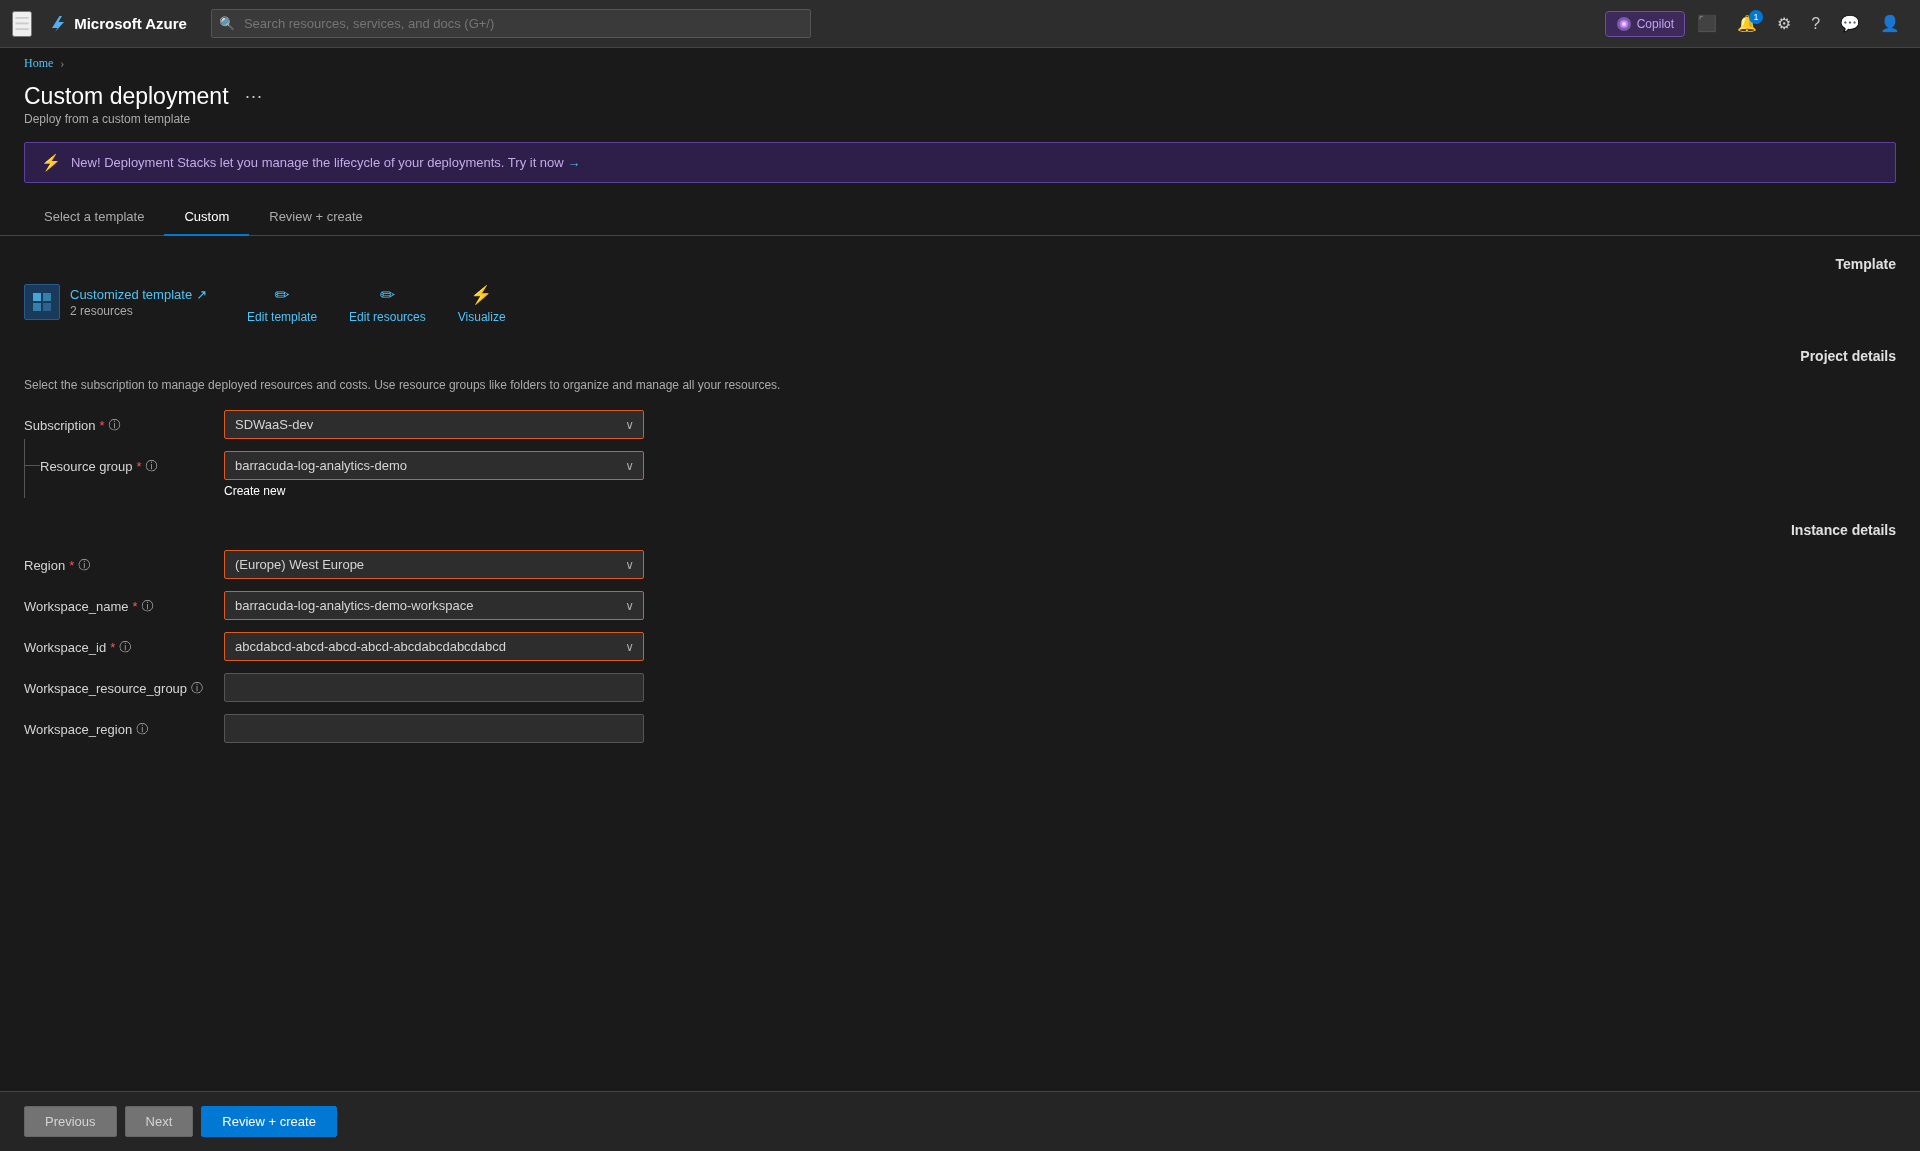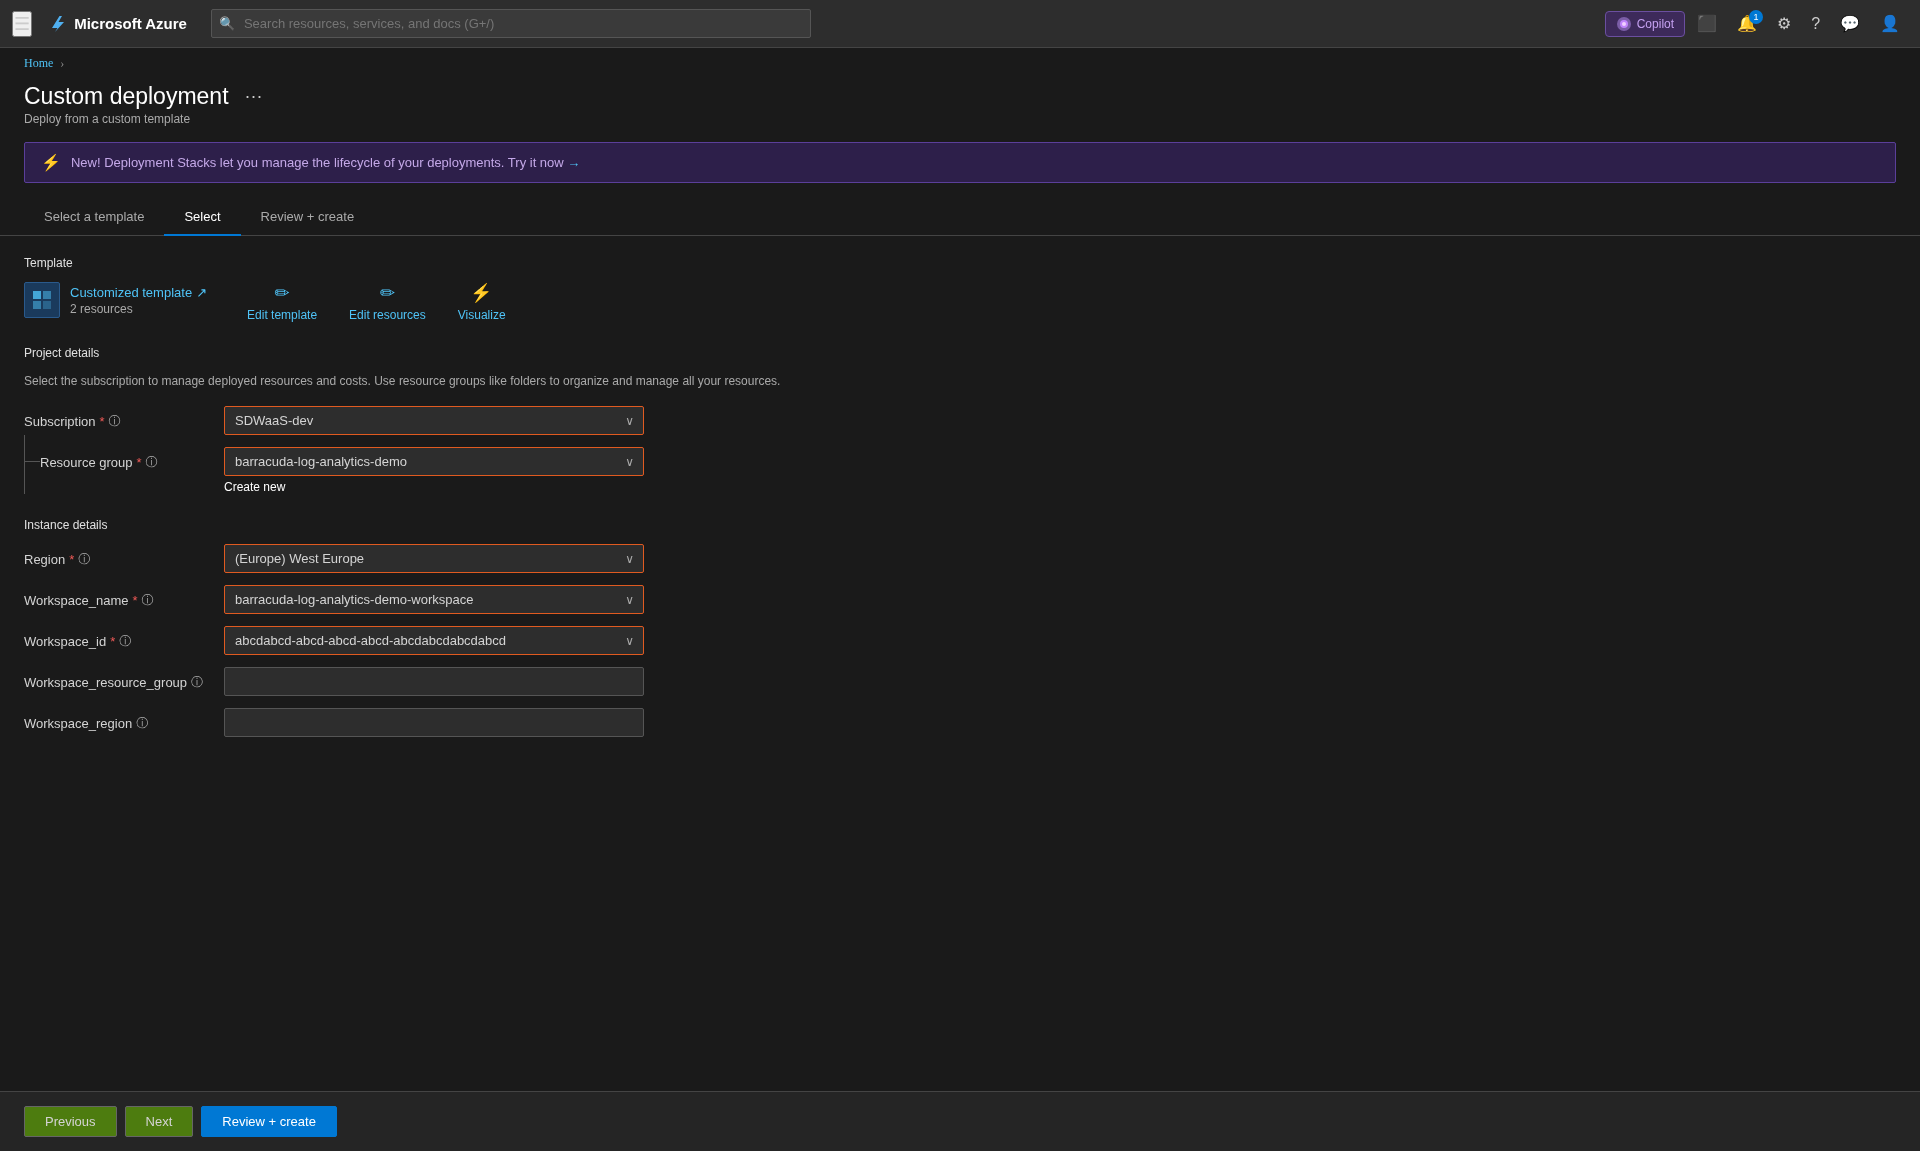--- a/index.html
+++ b/index.html
@@ -204,24 +204,25 @@
       font-weight: 500;
     }
 
     
     .main-content {
       padding: 0 24px;
     }
 
     
     .section-label {
-      font-size: 12px;
-      font-weight: 400;
+      font-size: 14px;
+      font-weight: 700;
       color: #e0e0e0;
       margin-bottom: 12px;
+      text-align: right;
     }
 
     .template-row {
       display: flex;
       align-items: flex-start;
       gap: 40px;
       margin-bottom: 24px;
     }
     .template-info {
       display: flex;
@@ -364,21 +365,21 @@
       right: 0;
       height: 60px;
       background: #252525;
       border-top: 1px solid #444;
       display: flex;
       align-items: center;
       padding: 0 24px;
       gap: 8px;
     }
     .btn-secondary {
-      background: #4d7c0f;
+      background: #737373;
       border: 1px solid #666;
       color: #d4d4d4;
       padding: 7px 20px;
       font-size: 13px;
       cursor: pointer;
       border-radius: 2px;
     }
     .btn-primary {
       background: #0078d4;
       border: 1px solid #0078d4;
@@ -468,21 +469,21 @@
 <div class="banner">
   <span class="banner-icon">⚡</span>
   <span class="banner-text">
     <span>New! Deployment Stacks let you manage the lifecycle of your deployments. Try it now</span>
     <a href="#" class="banner-link">→</a>
   </span>
 </div>
 
 <div class="tabs-row">
   <div class="tab-item">Select a template</div>
-  <div class="tab-item active">Select</div>
+  <div class="tab-item active">Custom</div>
   <div class="tab-item">Review + create</div>
 </div>
 
 <div class="main-content">
 
   <div class="project-details-section">
     <div class="section-label">Template</div>
     <div class="template-row">
       <div class="template-info">
         <div class="template-icon-box">

